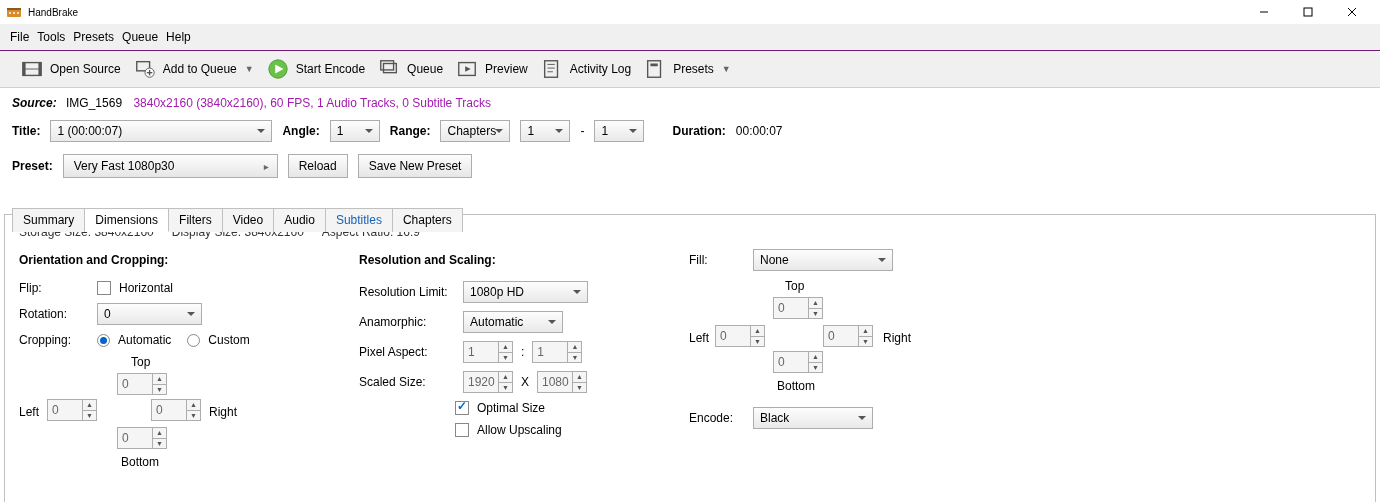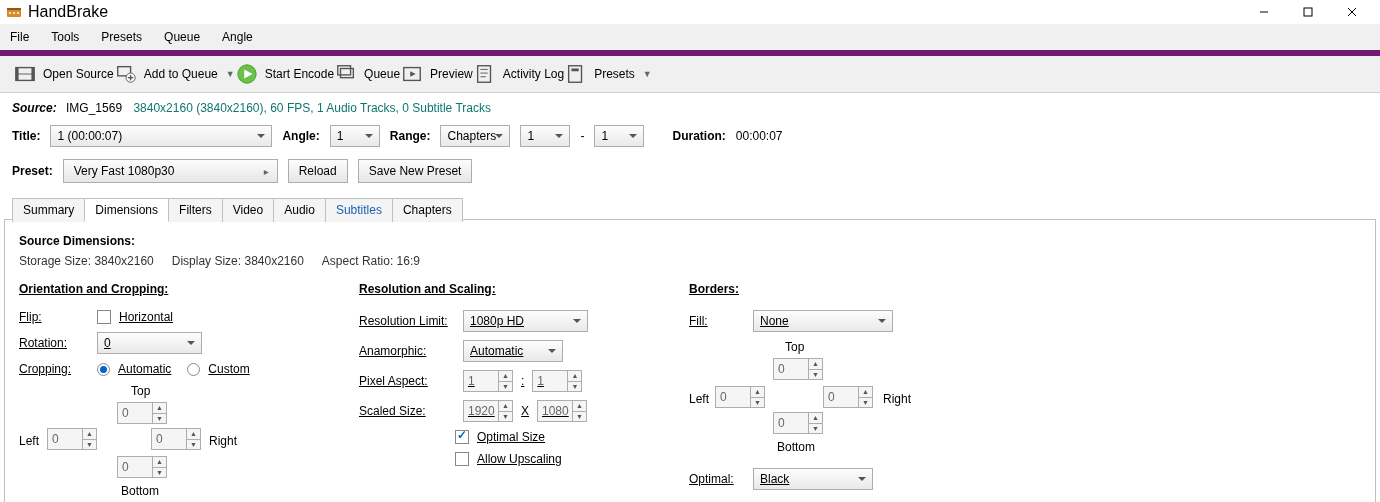--- a/index.html
+++ b/index.html
@@ -1,50 +1,50 @@
 <!DOCTYPE html>
 <html><head>
 <meta charset="utf-8">
 <style>
 * { box-sizing: border-box; margin: 0; padding: 0; font-family: "Segoe UI", Tahoma, sans-serif; font-size: 12px; }
 body { background: #fff; color: #000; width: 1380px; }
 .titlebar { display: flex; align-items: center; padding: 2px 6px; height: 24px; }
 .titlebar .app-icon { width: 16px; height: 16px; margin-right: 6px; }
-.titlebar .title { flex: 1; font-size: 16px; }
+.titlebar .title { flex: 1; font-size: 10px; }
 .win-controls { display: flex; gap: 0; }
 .win-btn { width: 44px; height: 22px; display: flex; align-items: center; justify-content: center; cursor: pointer; }
 .win-btn svg { width: 10px; height: 10px; }
-.menubar { background: #f0f0f0; border-bottom: 6px solid #701a75; padding: 4px 6px; display: flex; gap: 14px; }
+.menubar { background: #f0f0f0; border-bottom: 1px solid #701a75; padding: 4px 6px; display: flex; }
 .menubar span { cursor: pointer; padding: 2px 4px; }
-.toolbar { background: #f0f0f0; border-bottom: 1px solid #d0d0d0; padding: 6px 13px; display: flex; align-items: center; gap: 0; }
+.toolbar { background: #f0f0f0; border-bottom: 1px solid #d0d0d0; padding: 6px 20px; display: flex; align-items: center; gap: 12px; }
 .tool-group { display: flex; align-items: center; gap: 6px; cursor: pointer; }
 .tool-icon { width: 24px; height: 24px; display: flex; align-items: center; justify-content: center; }
 .tool-icon svg { width: 22px; height: 22px; }
 .caret { font-size: 9px; color: #666; margin-left: 2px; }
 .info-row { padding: 8px 12px 4px; }
 .info-row b { font-weight: 600; margin-right: 6px; font-style: italic; }
-.info-row .light { color: #0f766e; margin-left: 8px; }
+.info-row .light { color: #a21caf; margin-left: 8px; }
 .controls-row { padding: 6px 12px; display: flex; align-items: center; gap: 10px; }
 .controls-row label { font-weight: 600; }
 .combo { border: 1px solid #adadad; background: linear-gradient(#fdfdfd,#e9e9e9); height: 22px; padding: 0 20px 0 6px; position: relative; display: inline-flex; align-items: center; min-width: 48px; cursor: pointer; }
 .combo::after { content: ""; position: absolute; right: 6px; top: 50%; transform: translateY(-50%); border: 4px solid transparent; border-top-color: #555; margin-top: 2px; }
 .combo.wide { width: 222px; }
 .combo.med { width: 50px; }
 .btn { border: 1px solid #adadad; background: linear-gradient(#fdfdfd,#e6e6e6); height: 24px; padding: 0 10px; cursor: pointer; display: inline-flex; align-items: center; }
 .preset-combo { width: 215px; position: relative; }
 .preset-combo .chev { position: absolute; right: 8px; top: 50%; transform: translateY(-50%); font-size: 10px; color: #666; }
 .tabs { display: flex; padding: 0 12px; margin-top: 6px; }
-.tab { border: 1px solid #c0c0c0; border-bottom: none; padding: 4px 10px; background: #f4f4f4; cursor: pointer; margin-right: -1px; position: relative; top: 3px; }
+.tab { border: 1px solid #c0c0c0; border-bottom: none; padding: 4px 10px; background: #f4f4f4; cursor: pointer; margin-right: -1px; position: relative; top: 18px; }
 .tab.active { background: #fff; border-bottom: 1px solid #fff; z-index: 2; }
 .tab.highlight { color: #1a5fb4; }
 .tab-panel { border: 1px solid #c0c0c0; margin: 0 4px; padding: 10px 14px; min-height: 290px; }
 .section-hdr { font-weight: 600; margin: 4px 0 6px; }
 .section-row { display: flex; gap: 18px; margin-bottom: 10px; color: #333; }
 .cols { display: flex; gap: 80px; align-items: flex-start; }
-.col { display: flex; flex-direction: column; gap: 8px; text-decoration: underline; }
+.col { display: flex; flex-direction: column; gap: 8px; }
 .field-row { display: flex; align-items: center; gap: 8px; }
 .field-row .lbl { width: 70px; }
 .field-row .lbl-w { width: 96px; }
 .chkbox { width: 14px; height: 14px; border: 1px solid #888; display: inline-block; background: #fff; position: relative; }
 .chkbox.checked::after { content: "✓"; position: absolute; top: -3px; left: 1px; font-size: 12px; color: #0066cc; font-weight: bold; }
 .radio { width: 13px; height: 13px; border: 1px solid #888; border-radius: 50%; display: inline-block; position: relative; background: #fff; }
 .radio.checked::after { content: ""; width: 7px; height: 7px; background: #0066cc; border-radius: 50%; position: absolute; top: 2px; left: 2px; }
 .num-combo { width: 105px; }
 .spinner { border: 1px solid #adadad; background: #fff; width: 50px; height: 22px; display: inline-flex; align-items: center; padding: 0 14px 0 4px; position: relative; color: #666; }
 .spinner.ro { background: #f5f5f5; }
@@ -102,21 +102,21 @@
         </svg>
       </div>
   </div>
 </div>
 
 <div class="menubar">
   <span>File</span>
   <span>Tools</span>
   <span>Presets</span>
   <span>Queue</span>
-  <span>Angle</span>
+  <span>Help</span>
 </div>
 
 <div class="toolbar">
   <div class="tool-group">
     <span class="tool-icon">
         <svg viewBox="0 0 24 24">
           <rect x="2" y="5" width="20" height="14" fill="none" stroke="#555" stroke-width="1.5"></rect>
           <rect x="2" y="5" width="3" height="14" fill="#555"></rect>
           <rect x="19" y="5" width="3" height="14" fill="#555"></rect>
           <line x1="2" y1="12" x2="22" y2="12" stroke="#555"></line>
@@ -230,21 +230,20 @@
   <div class="tab">Summary</div>
   <div class="tab active">Dimensions</div>
   <div class="tab">Filters</div>
   <div class="tab">Video</div>
   <div class="tab">Audio</div>
   <div class="tab highlight">Subtitles</div>
   <div class="tab">Chapters</div>
 </div>
 
 <div class="tab-panel">
-  <div class="section-hdr">Source Dimensions:</div>
   <div class="section-row">
     <span>Storage Size: 3840x2160</span>
     <span>Display Size: 3840x2160</span>
     <span>Aspect Ratio: 16:9</span>
   </div>
 
   <div class="cols">
 
     <div class="col" style="width:260px">
       <div class="section-hdr">Orientation and Cropping:</div>
@@ -356,21 +355,20 @@
         <span class="chkbox checked"></span>
         <span>Optimal Size</span>
       </div>
       <div class="field-row" style="margin-left:96px">
         <span class="chkbox"></span>
         <span>Allow Upscaling</span>
       </div>
     </div>
 
     <div class="col" style="width:260px">
-      <div class="section-hdr">Borders:</div>
       <div class="field-row">
         <span style="width:56px">Fill:</span>
         <div class="combo" style="width:140px">
             <span>None</span>
           </div>
       </div>
       <div class="border-grid">
         <span class="lbl-top">Top</span>
         <div class="spinner ro sp-top">
             <span>0</span>
@@ -398,20 +396,20 @@
         <div class="spinner ro sp-bot">
             <span>0</span>
             <div class="arrows">
               <span>▲</span>
               <span>▼</span>
             </div>
           </div>
         <span class="lbl-bot">Bottom</span>
       </div>
       <div class="field-row">
-        <span style="width:56px">Optimal:</span>
+        <span style="width:56px">Encode:</span>
         <div class="combo" style="width:120px">
             <span>Black</span>
           </div>
       </div>
     </div>
   </div>
 </div>
 
 </body></html>

